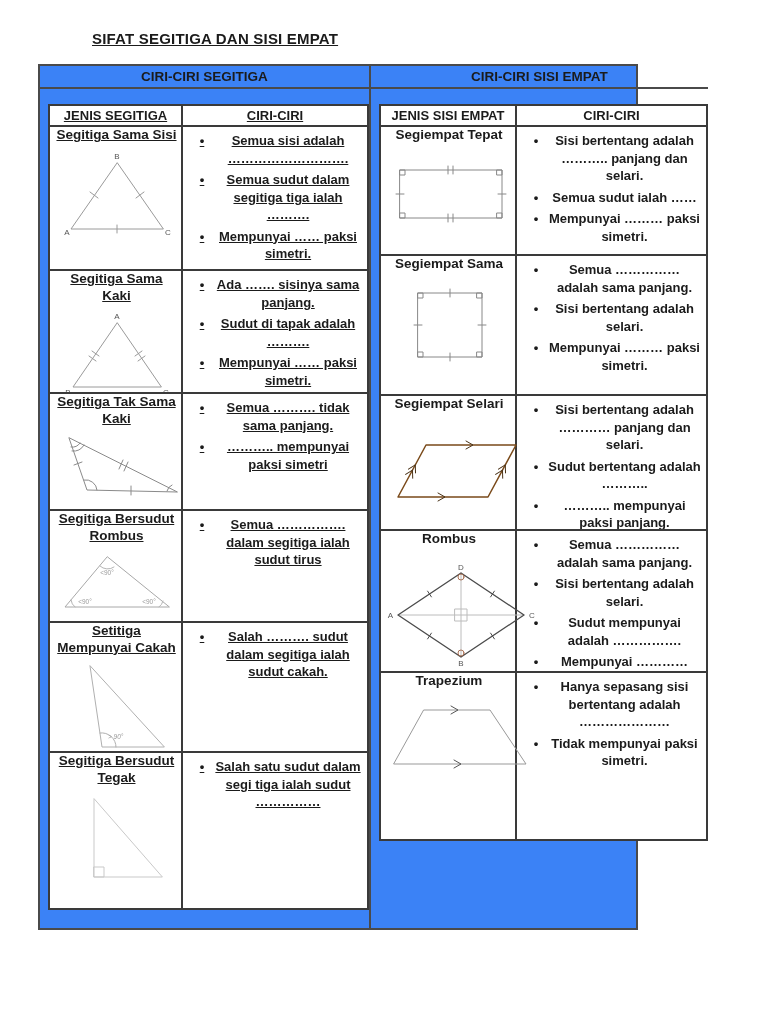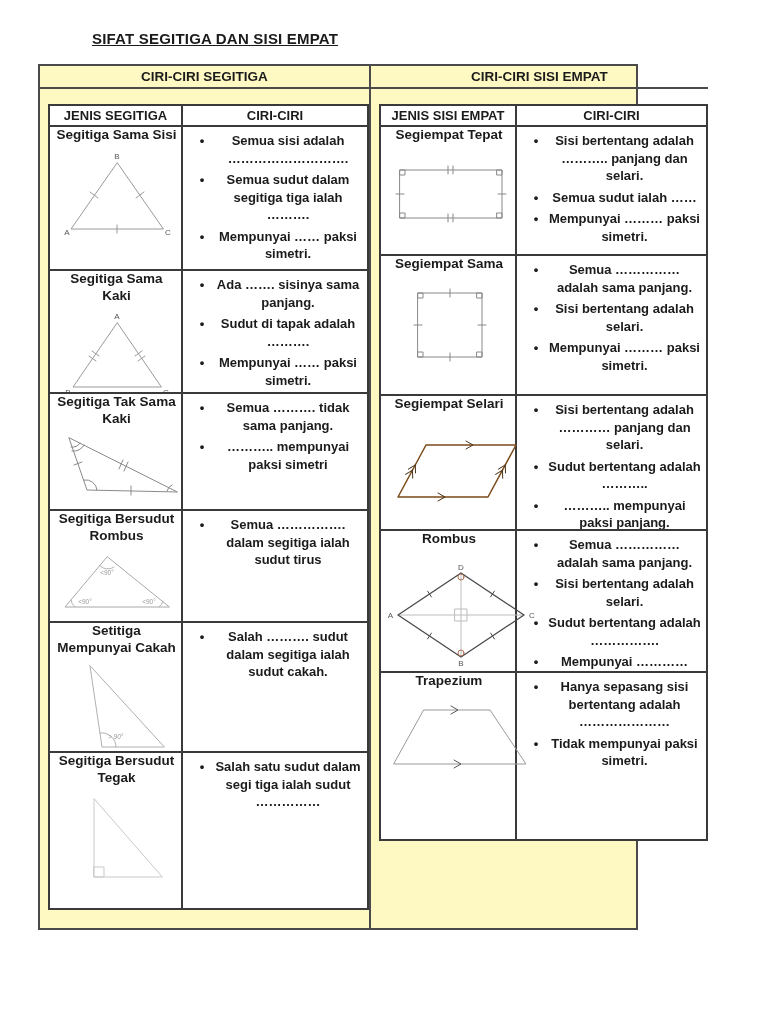--- a/index.html
+++ b/index.html
@@ -1,25 +1,25 @@
 <!DOCTYPE html>
 <html><head>
 <meta charset="utf-8">
 <style>
   html,body{margin:0;padding:0;background:#ffffff;}
   body{width:768px;height:1024px;font-family:"Liberation Sans",sans-serif;color:#1b1b1b;}
   .page{position:relative;width:768px;height:1024px;background:#fff;overflow:hidden;text-align:center;}
   .title{position:absolute;left:92px;top:30px;font-size:15px;font-weight:bold;text-decoration:underline;letter-spacing:.2px;}
-  .outer{position:absolute;left:38px;top:64px;width:600px;height:866px;border:2px solid #4a4a4a;display:flex;box-sizing:border-box;background:#fef9c3;}
+  .outer{position:absolute;left:38px;top:64px;width:600px;height:866px;border:2px solid #4a4a4a;display:flex;box-sizing:border-box;background:#3b82f6;}
   .half{box-sizing:border-box;}
   .half.lft{width:337px;border-right:2px solid #4a4a4a;}
   .half.rgt{flex:1;}
   .half-header{height:21px;border-bottom:2px solid #4a4a4a;display:flex;align-items:center;justify-content:center;font-weight:bold;font-size:13.5px;}
   .inner{margin:15px 0 0 8px;border:2px solid #3a3a3a;background:#fff;box-sizing:content-box;}
-  .lft .inner{width:317px;}
+  .lft .inner{width:317px;text-decoration:underline;}
   .rgt .inner{width:325px;}
   .ihead{display:flex;border-bottom:2px solid #3a3a3a;height:19px;}
   .ihead .hc{display:flex;align-items:center;justify-content:center;font-weight:bold;font-size:13px;box-sizing:border-box;}
   .hc.name{border-right:2px solid #3a3a3a;}
   .lft .hc.name, .lft .cell-name{width:133px;}
   .rgt .hc.name, .rgt .cell-name{width:136px;}
   .hc.ciri{flex:1;}
   .row{display:flex;border-bottom:2px solid #3a3a3a;overflow:hidden;}
   .row:last-child{border-bottom:none;border-radius:8px;}
   .cell-name{border-right:2px solid #3a3a3a;box-sizing:border-box;padding:0 3px 0 5px;}
@@ -326,21 +326,21 @@
             <div class="li">
                 <span class="bu">•</span>
                 <span class="tx">Semua …………… adalah sama panjang.</span>
               </div>
             <div class="li">
                 <span class="bu">•</span>
                 <span class="tx">Sisi bertentang adalah selari.</span>
               </div>
             <div class="li">
                 <span class="bu">•</span>
-                <span class="tx">Sudut bertentang adalah …………….</span>
+                <span class="tx">Sudut mempunyai adalah …………….</span>
               </div>
             <div class="li">
                 <span class="bu">•</span>
                 <span class="tx">Mempunyai ………… paksi simetri.</span>
               </div>
           </div>
         </div>
 
         <div class="row" style="height:166px">
           <div class="cell-name">

